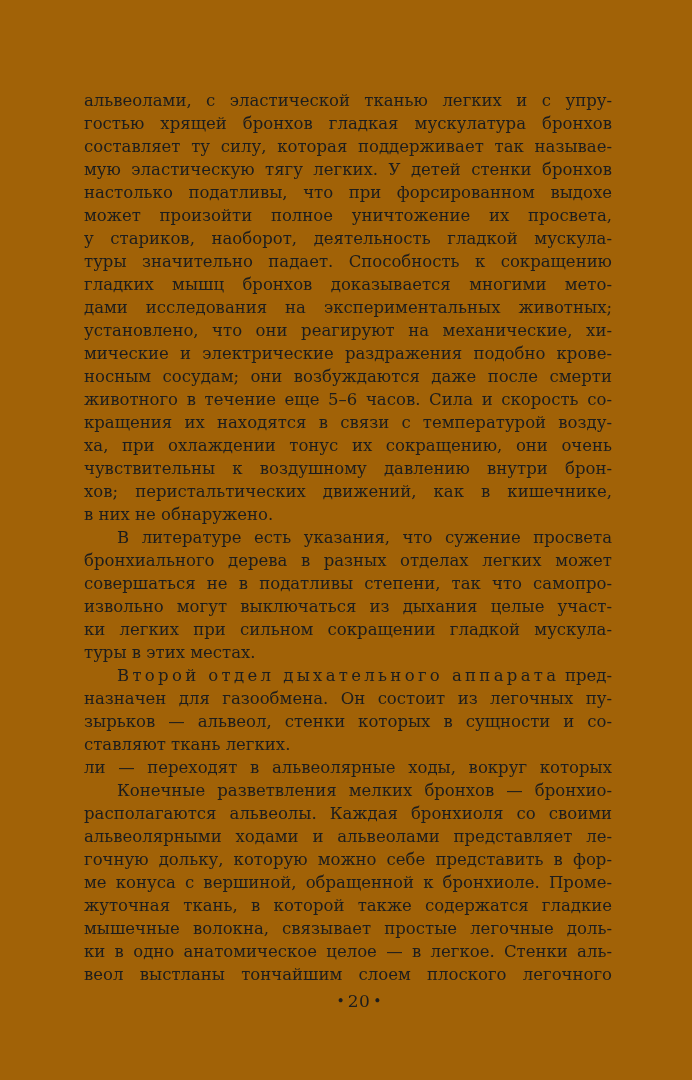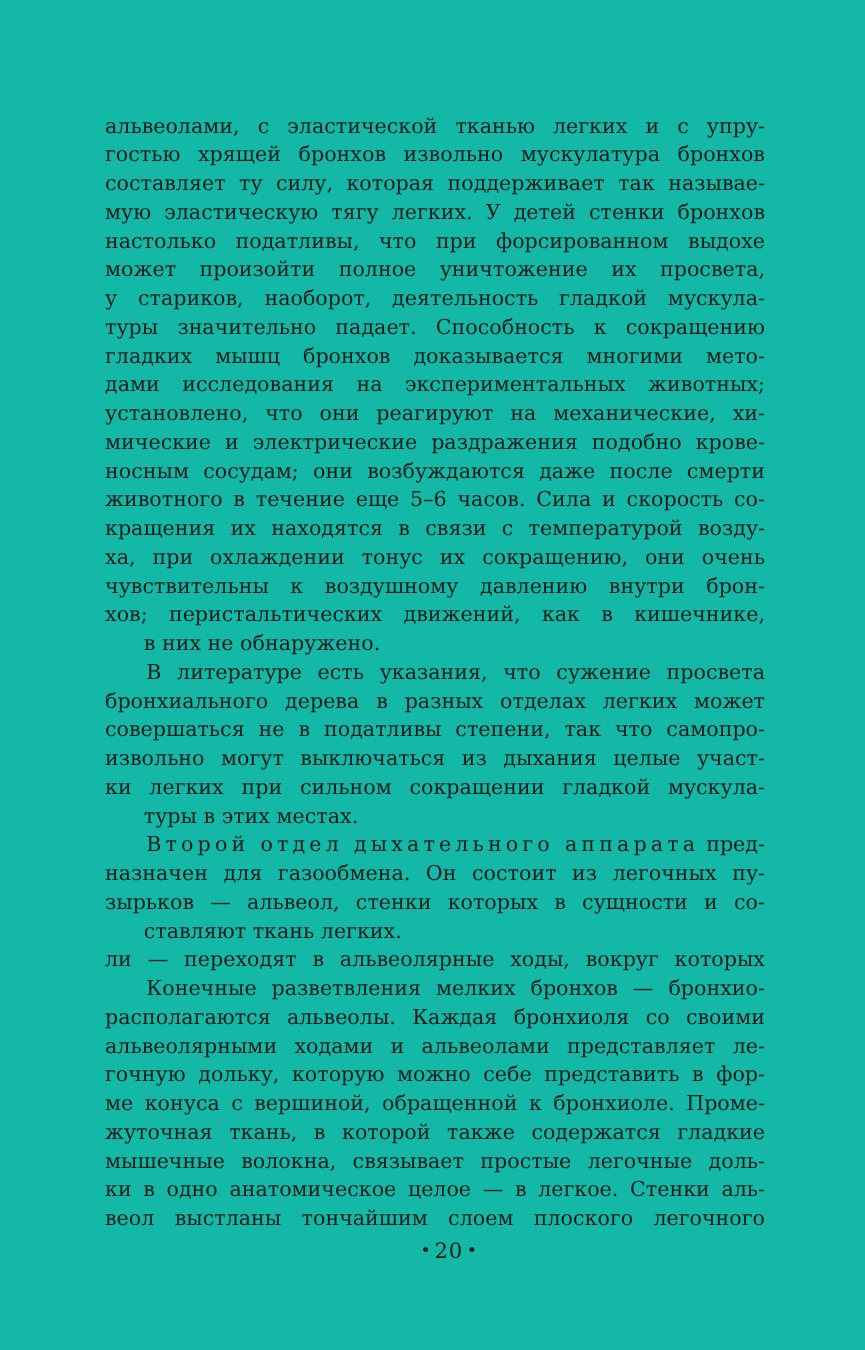--- a/index.html
+++ b/index.html
@@ -4,21 +4,21 @@
 <style>
   html, body {
     margin: 0;
     padding: 0;
     background: #fcfcfc;
   }
   .page {
     position: relative;
     width: 692px;
     height: 1080px;
-    background: #14b8a6;
+    background: #a16207;
     overflow: hidden;
     font-family: "DejaVu Serif", "Liberation Serif", serif;
     color: #1d1d1d;
   }
   .text-block {
     position: absolute;
     left: 84px;
     top: 89px;
     width: 528px;
     font-size: 16.5px;
@@ -29,21 +29,20 @@
     white-space: nowrap;
     text-align: justify;
     text-align-last: justify;
     white-space: normal;
     height: 23px;
     overflow: visible;
   }
   .line.last {
     text-align: left;
     text-align-last: left;
-    margin-left: 31px;
   }
   .line.indent {
     text-indent: 33px;
   }
   .spaced {
     letter-spacing: 0.2em;
   }
   .footer {
     position: absolute;
     left: 13px;
@@ -63,21 +62,21 @@
   }
 </style>
 </head>
 <body>
 
 <div class="page">
 
   <div class="text-block">
       <div class="paragraph">
         <div class="line">альвеолами, с эластической тканью легких и с упру-</div>
-        <div class="line">гостью хрящей бронхов извольно мускулатура бронхов</div>
+        <div class="line">гостью хрящей бронхов гладкая мускулатура бронхов</div>
         <div class="line">составляет ту силу, которая поддерживает так называе-</div>
         <div class="line">мую эластическую тягу легких. У детей стенки бронхов</div>
         <div class="line">настолько податливы, что при форсированном выдохе</div>
         <div class="line">может произойти полное уничтожение их просвета,</div>
         <div class="line">у стариков, наоборот, деятельность гладкой мускула-</div>
         <div class="line">туры значительно падает. Способность к сокращению</div>
         <div class="line">гладких мышц бронхов доказывается многими мето-</div>
         <div class="line">дами исследования на экспериментальных животных;</div>
         <div class="line">установлено, что они реагируют на механические, хи-</div>
         <div class="line">мические и электрические раздражения подобно крове-</div>

